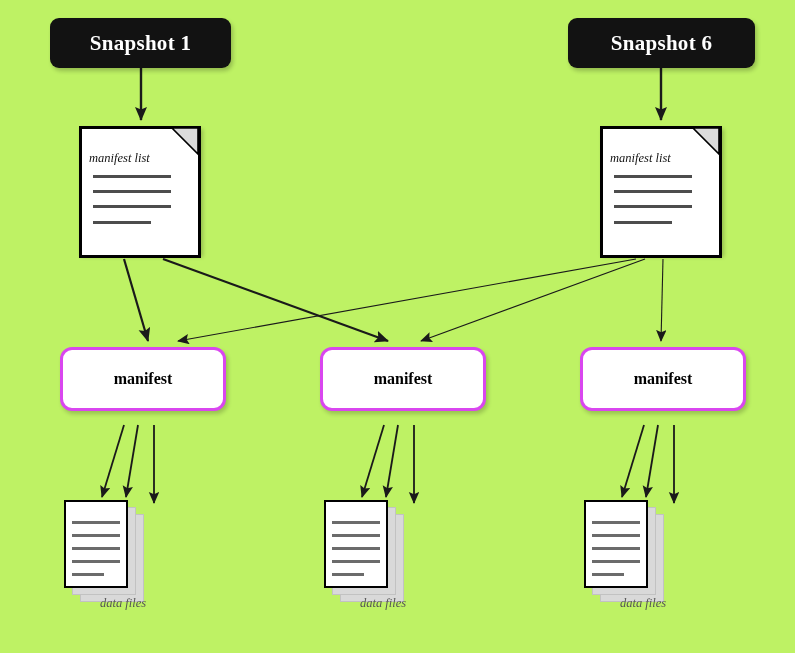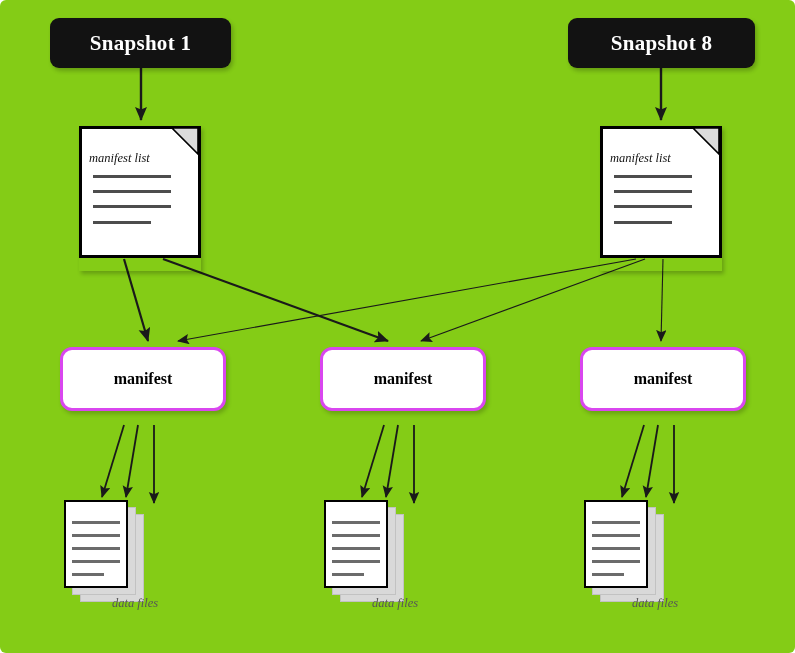--- a/index.html
+++ b/index.html
@@ -7,23 +7,22 @@
     padding: 0;
     background: #ffffff;
   }
   body {
     font-family: "Liberation Serif", serif;
   }
   #canvas {
     position: relative;
     width: 795px;
     height: 653px;
-    background: #84cc16;
+    background: #bef264;
     overflow: hidden;
-    border-radius: 6px;
   }
   #edges {
     position: absolute;
     left: 0;
     top: 0;
     width: 795px;
     height: 653px;
     pointer-events: none;
   }
 
@@ -56,21 +55,21 @@
     font-family: "Liberation Serif", serif;
     font-weight: bold;
     font-size: 16px;
     color: #000000;
   }
 
   
   .doc-manifest-list {
     position: absolute;
     width: 122px;
-    height: 145px;
+    height: 128px;
     box-shadow: 2px 3px 4px rgba(0,0,0,0.22);
   }
   .doc-manifest-list .sheet {
     position: absolute;
     inset: 0;
   }
   .doc-manifest-list .doc-label {
     position: absolute;
     left: 10px;
     top: 25px;
@@ -114,21 +113,21 @@
     box-sizing: border-box;
   }
   .datafiles .rule {
     position: absolute;
     height: 2.5px;
     background: #6b6b6b;
     left: 8px;
   }
   .datafiles .stack-label {
     position: absolute;
-    left: 12px;
+    left: 0;
     top: 96px;
     width: 118px;
     text-align: center;
     font-family: "Liberation Serif", serif;
     font-style: italic;
     font-size: 12.5px;
     color: #555555;
     white-space: nowrap;
   }
 </style>
@@ -167,21 +166,21 @@
         <line x1="658" y1="425" x2="646" y2="497" stroke-width="1.8" marker-end="url(#ah-med)"></line>
         <line x1="674" y1="425" x2="674" y2="503" stroke-width="1.8" marker-end="url(#ah-med)"></line>
       </g>
   </svg>
 
   <div class="snapshot-box" id="snapshot-1" style="left:50px; top:18px; width:181px; height:50px;">
     <span>Snapshot 1</span>
   </div>
 
   <div class="snapshot-box" id="snapshot-2" style="left:568px; top:18px; width:187px; height:50px;">
-    <span>Snapshot 8</span>
+    <span>Snapshot 6</span>
   </div>
 
   <div class="doc-manifest-list" id="manifest-list-1" style="left:79px; top:126px;">
     <svg class="sheet" viewBox="0 0 122 132" width="122" height="132">
       <path d="M1.5,1.5 H120.5 V130.5 H1.5 Z" fill="#ffffff" stroke="#000000" stroke-width="3"></path>
       <path d="M93,2 H119 V28 Z" fill="#dcdcdc" stroke="#000000" stroke-width="1.6"></path>
     </svg>
     <div class="doc-label">manifest list</div>
     <div class="rule" style="top:49px;  width:78px;"></div>
     <div class="rule" style="top:64px;  width:78px;"></div>

